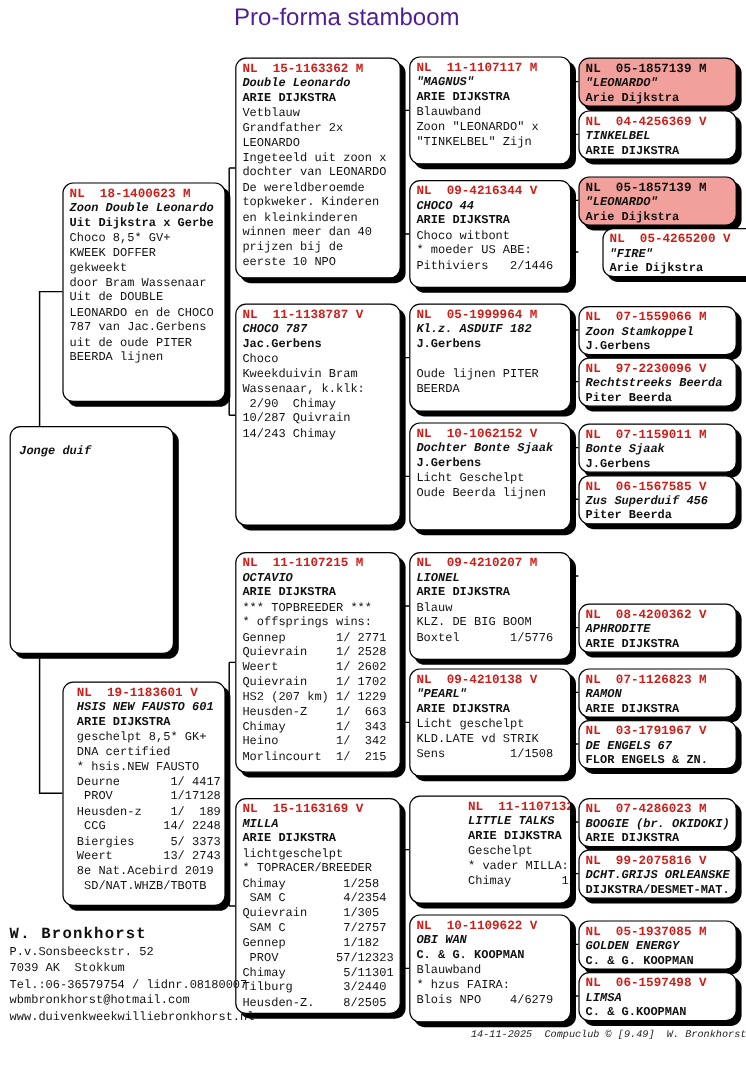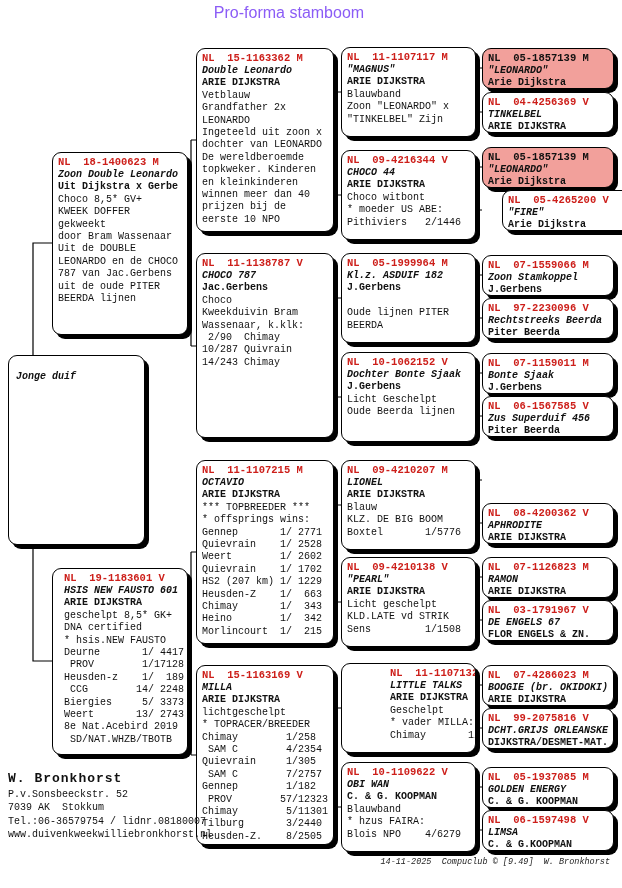--- a/index.html
+++ b/index.html
@@ -1,33 +1,33 @@
 <!DOCTYPE html>
 <html style="--hl: #f2a09b; --ring: #cd1f1a;"><head>
 <meta charset="utf-8">
 <style>
   html,body{margin:0;padding:0;background:#fff;}
   .page{position:relative;width:622px;height:888px;background:#fff;overflow:hidden;
         font-family:"Liberation Mono","DejaVu Sans Mono",monospace;color:#111;}
   .title{position:absolute;top:4px;left:0;width:578px;text-align:center;
-         font-family:"Liberation Sans","DejaVu Sans",sans-serif;font-size:16px;color:#8b5cf6;}
+         font-family:"Liberation Sans","DejaVu Sans",sans-serif;font-size:20px;color:#4c1d95;}
   svg.connectors{position:absolute;left:0;top:0;width:622px;height:888px;}
   .pbox{position:absolute;box-sizing:border-box;background:#fff;border:1.5px solid #000;
         border-radius:9px;box-shadow:4px 4px 0 0 #000;padding:3px 5px;overflow:hidden;}
   .pbox.hl{background:var(--hl,#f2a09b);}
   .ring{color:var(--ring,#cd1f1a);font-weight:bold;font-size:10.5px;line-height:13px;white-space:pre;}
   .pbox.hl .ring{color:#111;}
   .bname{font-style:italic;font-weight:bold;font-size:10px;line-height:12.4px;white-space:pre;}
   .owner{font-weight:bold;font-size:10px;line-height:12.4px;white-space:pre;}
   .pline{font-size:10px;line-height:12.4px;white-space:pre;min-height:12.4px;}
   .subject-label{font-style:italic;font-weight:bold;font-size:10px;padding:12px 2px 0 2px;}
   .owner-block{position:absolute;left:8px;top:770px;width:230px;}
   .owner-name{font-weight:bold;font-size:13px;line-height:18px;letter-spacing:1px;}
   .owner-lines .pline{font-size:10px;line-height:13.4px;}
-  .footer{position:absolute;top:857px;right:12px;font-size:8.5px;font-style:italic;color:#222;white-space:pre;}
+  .footer{position:absolute;top:857px;right:0;font-size:8.5px;font-style:italic;color:#222;white-space:pre;}
 </style>
 </head>
 <body>
 
 <div class="page">
   <div class="title">Pro-forma stamboom</div>
 
   <svg class="connectors" viewBox="0 0 622 888" fill="none" stroke="#000" stroke-width="1.2">
     <path d="M52,243 H33 V355 M52,661 H33 V545
              M188,243 H191 M191,140 V346 M191,140 H196 M191,346 H196
@@ -308,18 +308,19 @@
     <div class="bname">LIMSA</div>
     <div class="owner">C. &amp; G.KOOPMAN</div>
   </div>
 
   <div class="owner-block">
     <div class="owner-name">W. Bronkhorst</div>
     <div class="owner-lines">
         <div class="pline">P.v.Sonsbeeckstr. 52</div>
         <div class="pline">7039 AK  Stokkum</div>
         <div class="pline">Tel.:06-36579754 / lidnr.08180007</div>
+        <div class="pline">wbmbronkhorst@hotmail.com</div>
         <div class="pline">www.duivenkweekwilliebronkhorst.nl</div>
       </div>
   </div>
 
   <div class="footer">14-11-2025  Compuclub © [9.49]  W. Bronkhorst</div>
 </div>
 
 </body></html>

